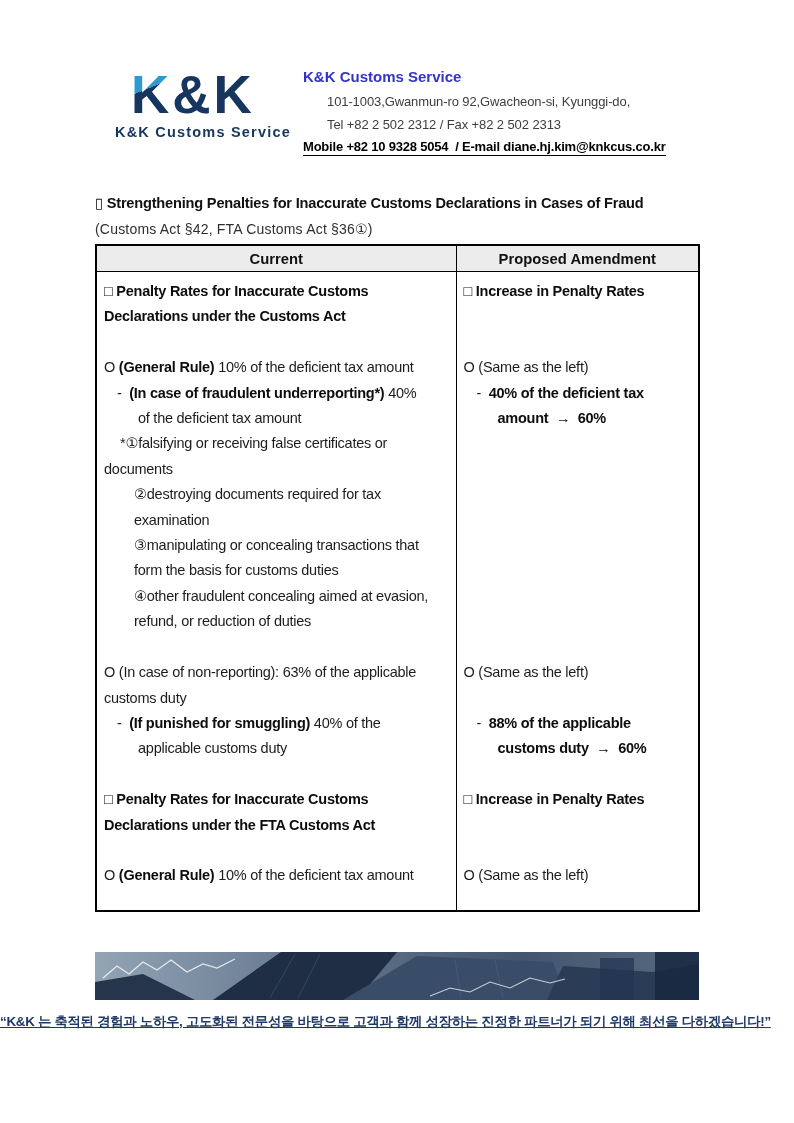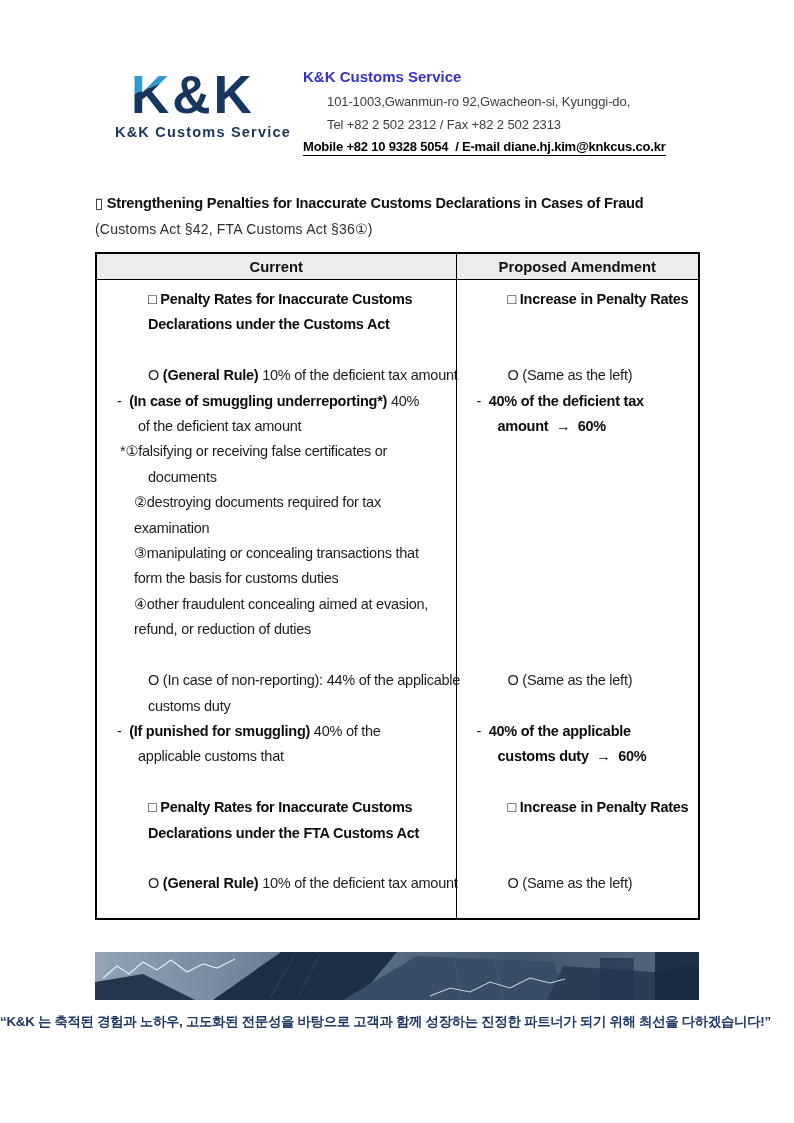--- a/index.html
+++ b/index.html
@@ -15,40 +15,40 @@
   .contact-line { font-size:13px; color:#3d3d3d; line-height:22.5px; white-space:pre; letter-spacing:-0.1px;margin-left:24px; }
   .mobile-line { font-size:13px; color:#000; line-height:22.5px; white-space:pre; letter-spacing:-0.2px; }
   .mobile-line b { border-bottom:1.8px solid #000; padding-bottom:1px;text-align:right; }
 
   
   .title-block { position:absolute; left:95px; top:190px; width:640px; }
   .doc-title { font-size:14.6px; font-weight:bold; color:#111; white-space:pre; letter-spacing:-0.2px; line-height:26px; }
   .doc-subtitle { font-size:14px; color:#2e2e2e; white-space:pre; line-height:26px; letter-spacing:0.2px; }
 
   
-  .cmp-table { position:absolute; left:95px; top:252px; border-collapse:collapse; table-layout:fixed; width:603px;padding-left:7px; }
+  .cmp-table { position:absolute; left:95px; top:244px; border-collapse:collapse; table-layout:fixed; width:603px;padding-left:7px; }
   .cmp-table th, .cmp-table td { border:1.6px solid #000; }
   .cmp-table { border:2px solid #000; }
   .cmp-table th { background:#ececec; height:25px; font-size:14.8px; font-weight:bold; color:#111; text-align:center; padding:0; }
   .cmp-table td { vertical-align:top; padding:7px 4px 14px 7px; height:617px; }
   .col-current { width:360px; }
   .col-proposed { width:243px; }
   .line { white-space:pre; font-size:14.5px; line-height:25.4px; color:#1c1c1c; letter-spacing:-0.25px; }
   .line b { color:#0d0d0d; }
-  .i0   { padding-left:0;margin-left:44px; }
+  .i0   { padding-left:0; }
   .dash { padding-left:34px; text-indent:-21px; }
   .hang { padding-left:34px; }
   .star { padding-left:16px; }
   .circ { padding-left:30px; }
 
   
   .banner { position:absolute; left:95px; top:952px; width:604px; height:48px; }
   .banner svg { display:block; width:604px; height:48px; }
   .tagline { position:absolute; left:0; top:1013px; width:640px; text-align:center;
-             font-size:13.4px; font-weight:bold; color:#1f3864; white-space:pre; letter-spacing:-0.3px; }
+             font-size:13.4px; font-weight:bold; color:#1f3864; white-space:pre; letter-spacing:-0.3px;text-decoration:underline; }
 </style>
 </head>
 <body>
 
 <div class="page">
 
   <div class="letterhead">
     <div class="logo-block">
       <svg width="160" height="52" viewBox="0 0 160 52">
         <defs>
@@ -87,35 +87,35 @@
         <th>Proposed Amendment</th>
       </tr>
     </thead>
     <tbody>
       <tr>
         <td>
             <div class="line i0"><b>□ Penalty Rates for Inaccurate Customs</b></div>
             <div class="line i0"><b>Declarations under the Customs Act</b></div>
             <div class="line i0">&nbsp;</div>
             <div class="line i0"><span>O </span><b>(General Rule)</b><span> 10% of the deficient tax amount</span></div>
-            <div class="line dash"><span>-  </span><b>(In case of smuggling underreporting*)</b><span> 40%</span></div>
+            <div class="line dash"><span>-  </span><b>(In case of fraudulent underreporting*)</b><span> 40%</span></div>
             <div class="line hang"><span>of the deficient tax amount</span></div>
             <div class="line star"><span>*①falsifying or receiving false certificates or</span></div>
             <div class="line i0"><span>documents</span></div>
             <div class="line circ"><span>②destroying documents required for tax</span></div>
             <div class="line circ"><span>examination</span></div>
             <div class="line circ"><span>③manipulating or concealing transactions that</span></div>
             <div class="line circ"><span>form the basis for customs duties</span></div>
             <div class="line circ"><span>④other fraudulent concealing aimed at evasion,</span></div>
             <div class="line circ"><span>refund, or reduction of duties</span></div>
             <div class="line i0">&nbsp;</div>
-            <div class="line i0"><span>O (In case of non-reporting): 44% of the applicable</span></div>
+            <div class="line i0"><span>O (In case of non-reporting): 63% of the applicable</span></div>
             <div class="line i0"><span>customs duty</span></div>
             <div class="line dash"><span>-  </span><b>(If punished for smuggling)</b><span> 40% of the</span></div>
-            <div class="line hang"><span>applicable customs that</span></div>
+            <div class="line hang"><span>applicable customs duty</span></div>
             <div class="line i0">&nbsp;</div>
             <div class="line i0"><b>□ Penalty Rates for Inaccurate Customs</b></div>
             <div class="line i0"><b>Declarations under the FTA Customs Act</b></div>
             <div class="line i0">&nbsp;</div>
             <div class="line i0"><span>O </span><b>(General Rule)</b><span> 10% of the deficient tax amount</span></div>
           </td>
         <td>
             <div class="line i0"><b>□ Increase in Penalty Rates</b></div>
             <div class="line i0">&nbsp;</div>
             <div class="line i0">&nbsp;</div>
@@ -126,21 +126,21 @@
             <div class="line i0">&nbsp;</div>
             <div class="line i0">&nbsp;</div>
             <div class="line i0">&nbsp;</div>
             <div class="line i0">&nbsp;</div>
             <div class="line i0">&nbsp;</div>
             <div class="line i0">&nbsp;</div>
             <div class="line i0">&nbsp;</div>
             <div class="line i0">&nbsp;</div>
             <div class="line i0"><span>O (Same as the left)</span></div>
             <div class="line i0">&nbsp;</div>
-            <div class="line dash"><span>-  </span><b>40% of the applicable</b></div>
+            <div class="line dash"><span>-  </span><b>88% of the applicable</b></div>
             <div class="line hang"><b>customs duty  →  60%</b></div>
             <div class="line i0">&nbsp;</div>
             <div class="line i0"><b>□ Increase in Penalty Rates</b></div>
             <div class="line i0">&nbsp;</div>
             <div class="line i0">&nbsp;</div>
             <div class="line i0"><span>O (Same as the left)</span></div>
           </td>
       </tr>
     </tbody>
   </table>

